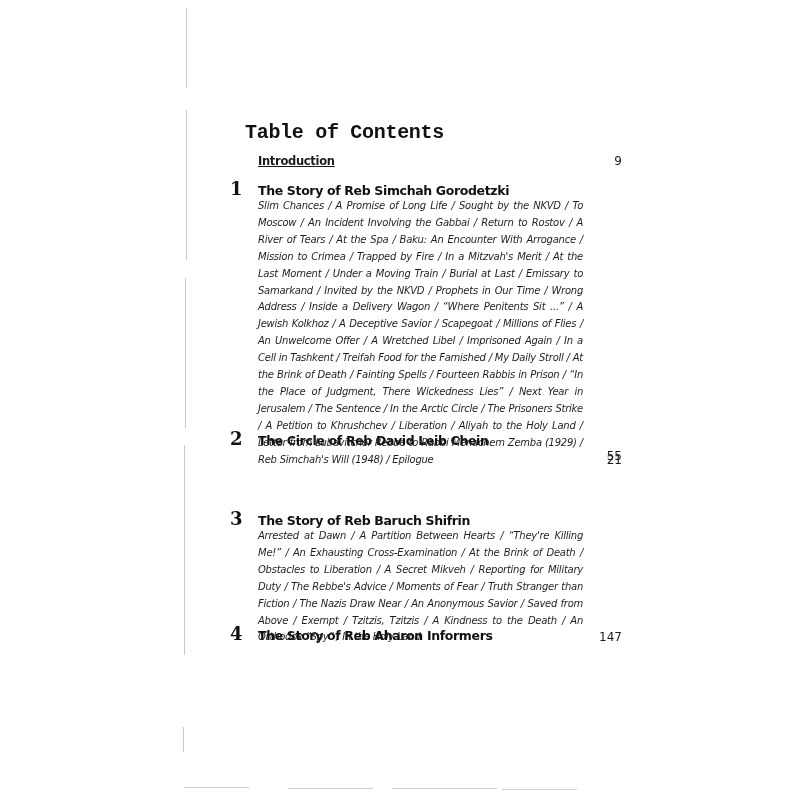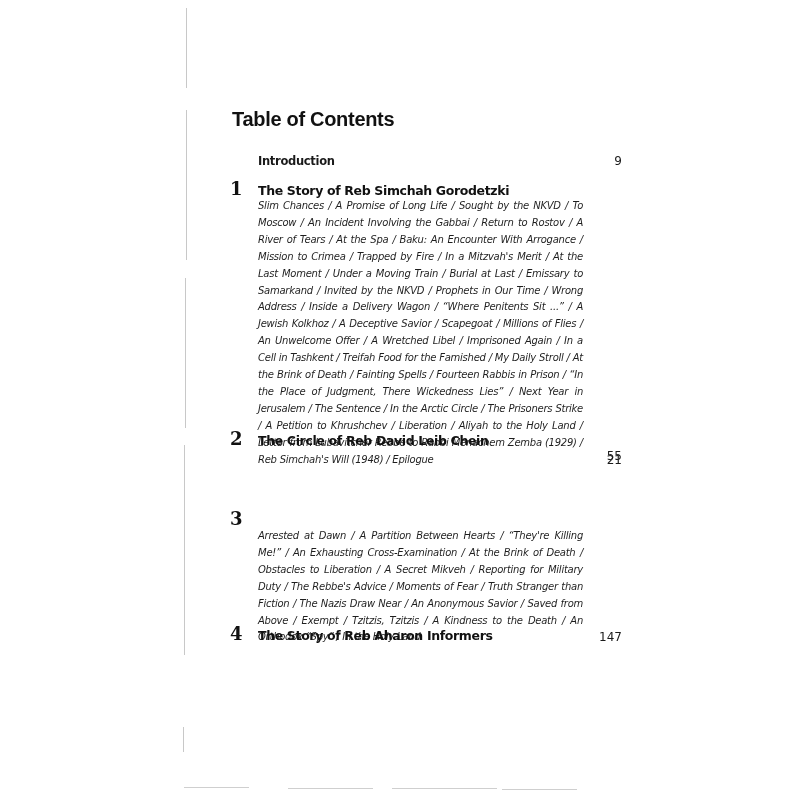--- a/index.html
+++ b/index.html
@@ -22,40 +22,41 @@
     }
     .scan-line-h {
       position: absolute;
       height: 1px;
       background: #cfcfcf;
     }
     .toc-title {
       position: absolute;
       left: 228px;
       top: 104px;
-      font-family: Liberation Sans, sans-serif;
+      font-family: Liberation Mono, monospace;
       font-weight: bold;
       font-size: 20px;
       letter-spacing: -0.3px;
       color: #111;
-      margin: 4px;
+      margin: 17px;
     }
     .intro-row {
       position: absolute;
       left: 258px;
       top: 154px;
       width: 364px;
       display: flex;
       justify-content: space-between;
       align-items: baseline;
     }
     .intro-label {
       font-weight: bold;
       font-size: 11.5px;
       letter-spacing: -0.3px;
+      text-decoration: underline;
     }
     .page-num {
       font-size: 12px;
       color: #1a1a1a;
       text-align: right;
       min-width: 30px;
     }
     .chapter {
       position: absolute;
       left: 230px;
@@ -137,20 +138,21 @@
     <span class="chapter-title">The Circle of Reb David Leib Chein</span>
   </div>
   <div class="chapter-body">
     <span class="page-num">55</span>
   </div>
 </div>
 
 <div class="chapter" style="top:508px;">
   <div class="chapter-head">
     <span class="chapter-num">3</span>
+    <span class="chapter-title">The Story of Reb Baruch Shifrin</span>
   </div>
   <div class="chapter-body">
     <p class="chapter-sections">Arrested at Dawn / A Partition Between Hearts / “They're Killing Me!” / An Exhausting Cross-Examination / At the Brink of Death / Obstacles to Liberation / A Secret Mikveh / Reporting for Military Duty / The Rebbe's Advice / Moments of Fear / Truth Stranger than Fiction / The Nazis Draw Near / An Anonymous Savior / Saved from Above / Exempt / Tzitzis, Tzitzis / A Kindness to the Death / An Orthodox “Spy” / In the Holy Land</p>
     <span class="page-num">147</span>
   </div>
 </div>
 
 <div class="chapter" style="top:623px;">
   <div class="chapter-head">
     <span class="chapter-num">4</span>

